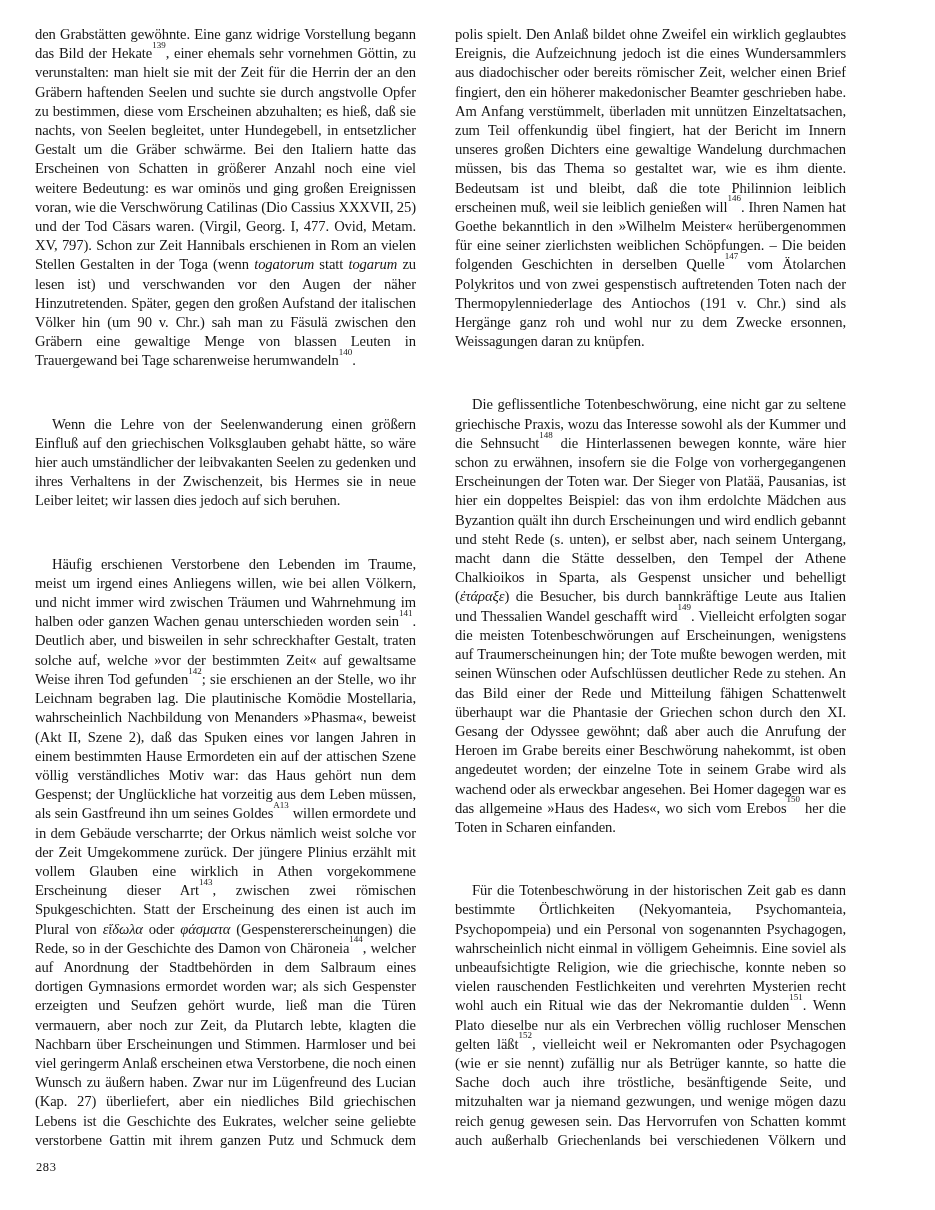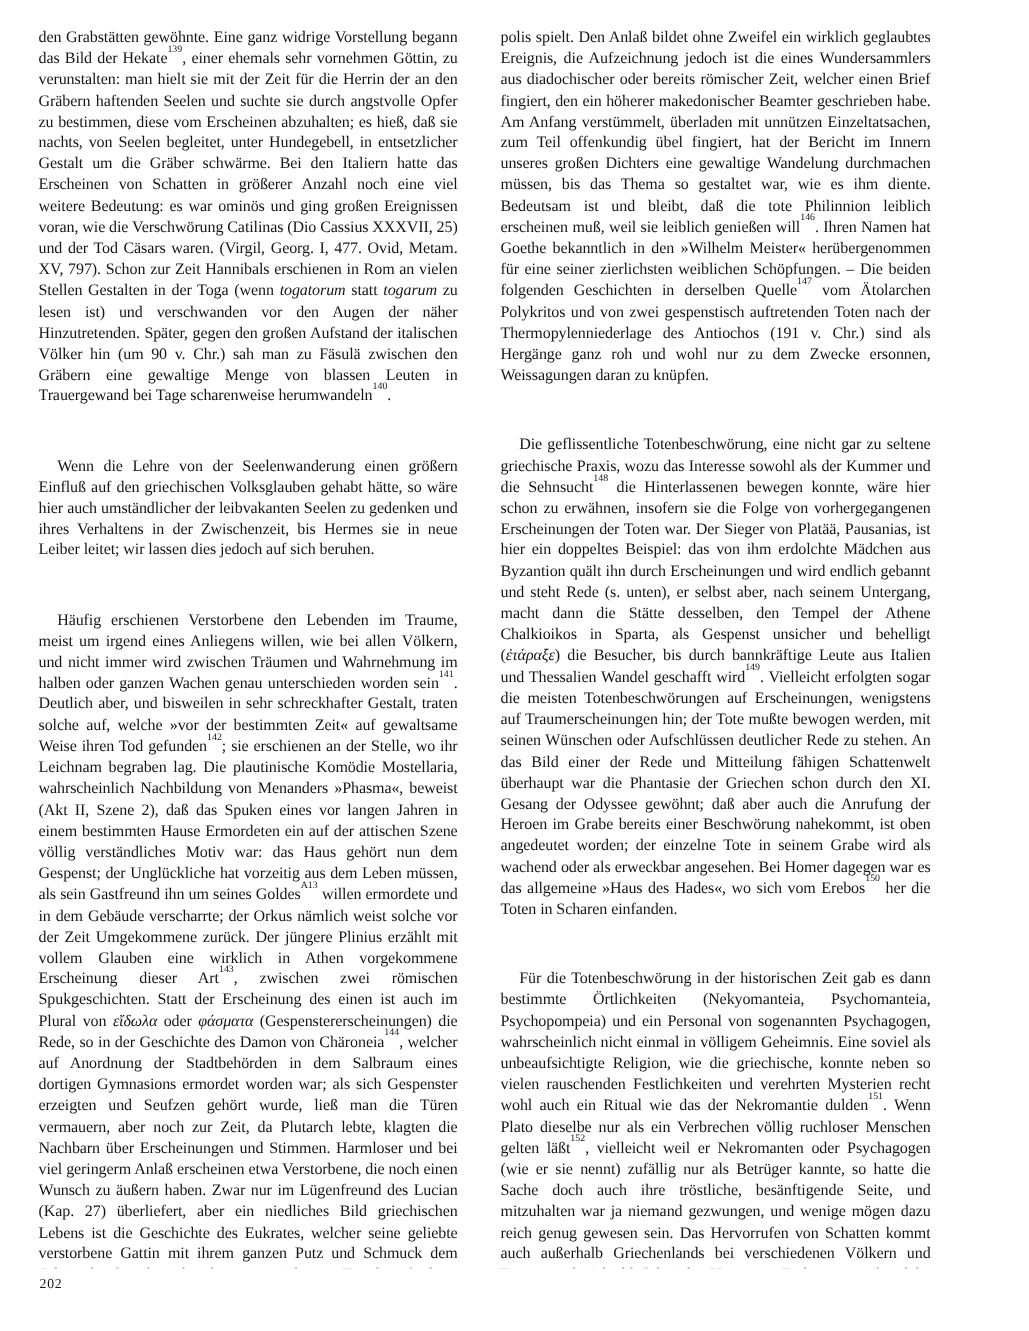--- a/index.html
+++ b/index.html
@@ -63,14 +63,14 @@
         <p class="">den Grabstätten gewöhnte. Eine ganz widrige Vorstellung begann das Bild der Hekate<sup class="fn">139</sup>, einer ehemals sehr vornehmen Göttin, zu verunstalten: man hielt sie mit der Zeit für die Herrin der an den Gräbern haftenden Seelen und suchte sie durch angstvolle Opfer zu bestimmen, diese vom Erscheinen abzuhalten; es hieß, daß sie nachts, von Seelen begleitet, unter Hundegebell, in entsetzlicher Gestalt um die Gräber schwärme. Bei den Italiern hatte das Erscheinen von Schatten in größerer Anzahl noch eine viel weitere Bedeutung: es war ominös und ging großen Ereignissen voran, wie die Verschwörung Catilinas (Dio Cassius XXXVII, 25) und der Tod Cäsars waren. (Virgil, Georg. I, 477. Ovid, Metam. XV, 797). Schon zur Zeit Hannibals erschienen in Rom an vielen Stellen Gestalten in der Toga (wenn <i>togatorum</i> statt <i>togarum</i> zu lesen ist) und verschwanden vor den Augen der näher Hinzutretenden. Später, gegen den großen Aufstand der italischen Völker hin (um 90 v. Chr.) sah man zu Fäsulä zwischen den Gräbern eine gewaltige Menge von blassen Leuten in Trauergewand bei Tage scharenweise herumwandeln<sup class="fn">140</sup>.</p>
         <p class="indent">Wenn die Lehre von der Seelenwanderung einen größern Einfluß auf den griechischen Volksglauben gehabt hätte, so wäre hier auch umständlicher der leibvakanten Seelen zu gedenken und ihres Verhaltens in der Zwischenzeit, bis Hermes sie in neue Leiber leitet; wir lassen dies jedoch auf sich beruhen.</p>
         <p class="indent">Häufig erschienen Verstorbene den Lebenden im Traume, meist um irgend eines Anliegens willen, wie bei allen Völkern, und nicht immer wird zwischen Träumen und Wahrnehmung im halben oder ganzen Wachen genau unterschieden worden sein<sup class="fn">141</sup>. Deutlich aber, und bisweilen in sehr schreckhafter Gestalt, traten solche auf, welche »vor der bestimmten Zeit« auf gewaltsame Weise ihren Tod gefunden<sup class="fn">142</sup>; sie erschienen an der Stelle, wo ihr Leichnam begraben lag. Die plautinische Komödie Mostellaria, wahrscheinlich Nachbildung von Menanders »Phasma«, beweist (Akt II, Szene 2), daß das Spuken eines vor langen Jahren in einem bestimmten Hause Ermordeten ein auf der attischen Szene völlig verständliches Motiv war: das Haus gehört nun dem Gespenst; der Unglückliche hat vorzeitig aus dem Leben müssen, als sein Gastfreund ihn um seines Goldes<sup class="fn">A13</sup> willen ermordete und in dem Gebäude verscharrte; der Orkus nämlich weist solche vor der Zeit Umgekommene zurück. Der jüngere Plinius erzählt mit vollem Glauben eine wirklich in Athen vorgekommene Erscheinung dieser Art<sup class="fn">143</sup>, zwischen zwei römischen Spukgeschichten. Statt der Erscheinung des einen ist auch im Plural von <i>εἴδωλα</i> oder <i>φάσματα</i> (Gespenstererscheinungen) die Rede, so in der Geschichte des Damon von Chäroneia<sup class="fn">144</sup>, welcher auf Anordnung der Stadtbehörden in dem Salbraum eines dortigen Gymnasions ermordet worden war; als sich Gespenster erzeigten und Seufzen gehört wurde, ließ man die Türen vermauern, aber noch zur Zeit, da Plutarch lebte, klagten die Nachbarn über Erscheinungen und Stimmen. Harmloser und bei viel geringerm Anlaß erscheinen etwa Verstorbene, die noch einen Wunsch zu äußern haben. Zwar nur im Lügenfreund des Lucian (Kap. 27) überliefert, aber ein niedliches Bild griechischen Lebens ist die Geschichte des Eukrates, welcher seine geliebte verstorbene Gattin mit ihrem ganzen Putz und Schmuck dem Scheiterhaufen übergeben hatte: am siebenten Tag darauf, als er einsam saß und Platos Phädon (<i>περὶ ψυχῆς</i>) vor sich hatte, kam sie herein, setzte sich neben ihn und klagte, eine ihrer goldenen Sandalen sei nicht mit verbrannt worden; dieselbe war in der Tat unter einen Kasten gefallen und bei der Leichenfeier nicht zu finden gewesen. Indem sie aber redete, bellte das meliteische Hündchen, und sie verschwand; die Sandale jedoch fand sich später und wurde nachträglich ebenfalls verbrannt. Hier ist auch der Erzählung zu gedenken, welche die Grundlage zu Goethes Braut von Korinth geworden ist, aber eher in Amphi-</p>
       </div>
     <div class="col col-right">
         <p class="">polis spielt. Den Anlaß bildet ohne Zweifel ein wirklich geglaubtes Ereignis, die Aufzeichnung jedoch ist die eines Wundersammlers aus diadochischer oder bereits römischer Zeit, welcher einen Brief fingiert, den ein höherer makedonischer Beamter geschrieben habe. Am Anfang verstümmelt, überladen mit unnützen Einzeltatsachen, zum Teil offenkundig übel fingiert, hat der Bericht im Innern unseres großen Dichters eine gewaltige Wandelung durchmachen müssen, bis das Thema so gestaltet war, wie es ihm diente. Bedeutsam ist und bleibt, daß die tote Philinnion leiblich erscheinen muß, weil sie leiblich genießen will<sup class="fn">146</sup>. Ihren Namen hat Goethe bekanntlich in den »Wilhelm Meister« herübergenommen für eine seiner zierlichsten weiblichen Schöpfungen. – Die beiden folgenden Geschichten in derselben Quelle<sup class="fn">147</sup> vom Ätolarchen Polykritos und von zwei gespenstisch auftretenden Toten nach der Thermopylenniederlage des Antiochos (191 v. Chr.) sind als Hergänge ganz roh und wohl nur zu dem Zwecke ersonnen, Weissagungen daran zu knüpfen.</p>
         <p class="indent">Die geflissentliche Totenbeschwörung, eine nicht gar zu seltene griechische Praxis, wozu das Interesse sowohl als der Kummer und die Sehnsucht<sup class="fn">148</sup> die Hinterlassenen bewegen konnte, wäre hier schon zu erwähnen, insofern sie die Folge von vorhergegangenen Erscheinungen der Toten war. Der Sieger von Platää, Pausanias, ist hier ein doppeltes Beispiel: das von ihm erdolchte Mädchen aus Byzantion quält ihn durch Erscheinungen und wird endlich gebannt und steht Rede (s. unten), er selbst aber, nach seinem Untergang, macht dann die Stätte desselben, den Tempel der Athene Chalkioikos in Sparta, als Gespenst unsicher und behelligt (<i>ἐτάραξε</i>) die Besucher, bis durch bannkräftige Leute aus Italien und Thessalien Wandel geschafft wird<sup class="fn">149</sup>. Vielleicht erfolgten sogar die meisten Totenbeschwörungen auf Erscheinungen, wenigstens auf Traumerscheinungen hin; der Tote mußte bewogen werden, mit seinen Wünschen oder Aufschlüssen deutlicher Rede zu stehen. An das Bild einer der Rede und Mitteilung fähigen Schattenwelt überhaupt war die Phantasie der Griechen schon durch den XI. Gesang der Odyssee gewöhnt; daß aber auch die Anrufung der Heroen im Grabe bereits einer Beschwörung nahekommt, ist oben angedeutet worden; der einzelne Tote in seinem Grabe wird als wachend oder als erweckbar angesehen. Bei Homer dagegen war es das allgemeine »Haus des Hades«, wo sich vom Erebos<sup class="fn">150</sup> her die Toten in Scharen einfanden.</p>
         <p class="indent">Für die Totenbeschwörung in der historischen Zeit gab es dann bestimmte Örtlichkeiten (Nekyomanteia, Psychomanteia, Psychopompeia) und ein Personal von sogenannten Psychagogen, wahrscheinlich nicht einmal in völligem Geheimnis. Eine soviel als unbeaufsichtigte Religion, wie die griechische, konnte neben so vielen rauschenden Festlichkeiten und verehrten Mysterien recht wohl auch ein Ritual wie das der Nekromantie dulden<sup class="fn">151</sup>. Wenn Plato dieselbe nur als ein Verbrechen völlig ruchloser Menschen gelten läßt<sup class="fn">152</sup>, vielleicht weil er Nekromanten oder Psychagogen (wie er sie nennt) zufällig nur als Betrüger kannte, so hatte die Sache doch auch ihre tröstliche, besänftigende Seite, und mitzuhalten war ja niemand gezwungen, und wenige mögen dazu reich genug gewesen sein. Das Hervorrufen von Schatten kommt auch außerhalb Griechenlands bei verschiedenen Völkern und Rassen und nicht bloß bei der Hexe von Endor vor, auf welche König Saul sich angewiesen sah, nachdem er selber die »Totenbeschwörer und klugen Männer« aus dem Lande geschafft hatte. Man lese mit einigem Nachdenken das 28. Kapitel des ersten Buches Samuel<sup class="fn">153</sup>, und man wird nicht mehr durchaus der Meinung Platos sein, sondern zugeben, daß die Psychagogen völlig überzeugte Menschen wenigstens sein . Diese Dinge sind allermindestens so ernst zu nehmen als das, was unsere Zeit hat erleben müssen, daß nämlich mitten in unsern Großstädten zwischen Börsen-</p>
       </div>
   </div>
-  <div class="pageno">202</div>
+  <div class="pageno">283</div>
 </div>
 
 </body></html>

